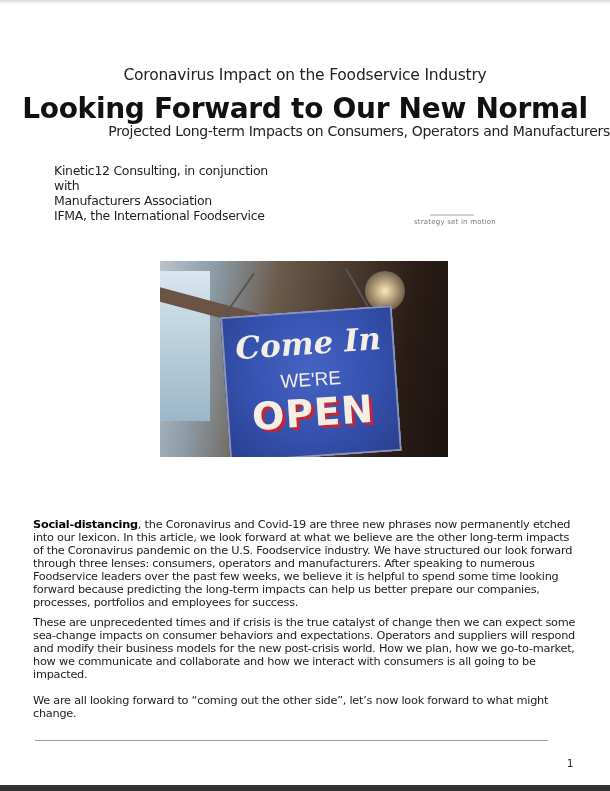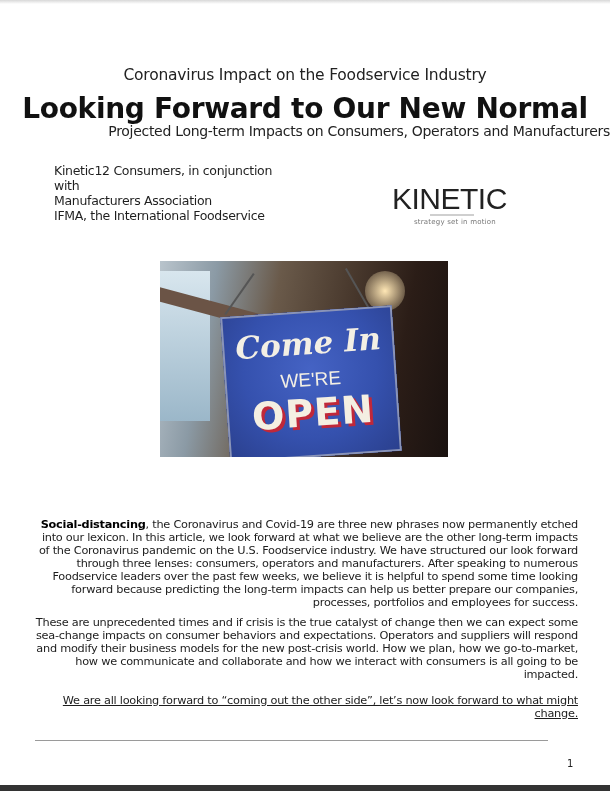--- a/index.html
+++ b/index.html
@@ -87,25 +87,25 @@
     position: absolute; left: 0; top: 58px; width: 100%; text-align: center;
     font-family: "Liberation Sans", sans-serif; font-size: 19px; color: #f3efe4;
   }
   .sign-open {
     position: absolute; left: 0; top: 80px; width: 100%; text-align: center;
     font-family: "DejaVu Sans", sans-serif; font-weight: bold; font-size: 38px; color: #f4efe2;
     text-shadow: 3px 3px 0 #c0283a; letter-spacing: 1px;
   }
   .body-text {
     position: absolute; left: 33px; width: 545px;
-    font-size: 11.3px; line-height: 13px; color: #1c1c1c; letter-spacing: -0.25px; text-align: right;
+    font-size: 11.3px; line-height: 13px; color: #1c1c1c; letter-spacing: -0.25px;
   }
   .p1 { top: 518px; }
   .p2 { top: 616px; }
-  .p3 { top: 694px; text-decoration: underline; }
+  .p3 { top: 694px; }
   .body-text b { color: #000; }
   .rule {
     position: absolute; left: 35px; top: 740px; width: 513px; height: 0;
     border-top: 1px solid #9a9a9a;
   }
   .page-number {
     position: absolute; left: 567px; top: 758px; font-size: 10px; color: #222;
   }
 </style>
 </head>
@@ -113,27 +113,26 @@
 
 <div class="top-shadow"></div>
 
 <div class="page">
 
   <div class="kicker">Coronavirus Impact on the Foodservice Industry</div>
   <div class="title">Looking Forward to Our New Normal</div>
   <div class="subtitle">Projected Long-term Impacts on Consumers, Operators and Manufacturers</div>
 
   <div class="byline">
-    <div>Kinetic12 Consumers, in conjunction with</div>
+    <div>Kinetic12 Consulting, in conjunction with</div>
     <div>Manufacturers Association</div>
     <div>IFMA, the International Foodservice</div>
   </div>
 
   <div class="logo">
-    <div class="logo-word">KINETIC</div>
     <div class="logo-tag-bar"></div>
     <div class="logo-tag">strategy set in motion</div>
   </div>
 
   <div class="photo">
     <div class="photo-window"></div>
     <div class="photo-beam"></div>
     <div class="photo-glow"></div>
     <div class="chain-l"></div>
     <div class="chain-r"></div>

